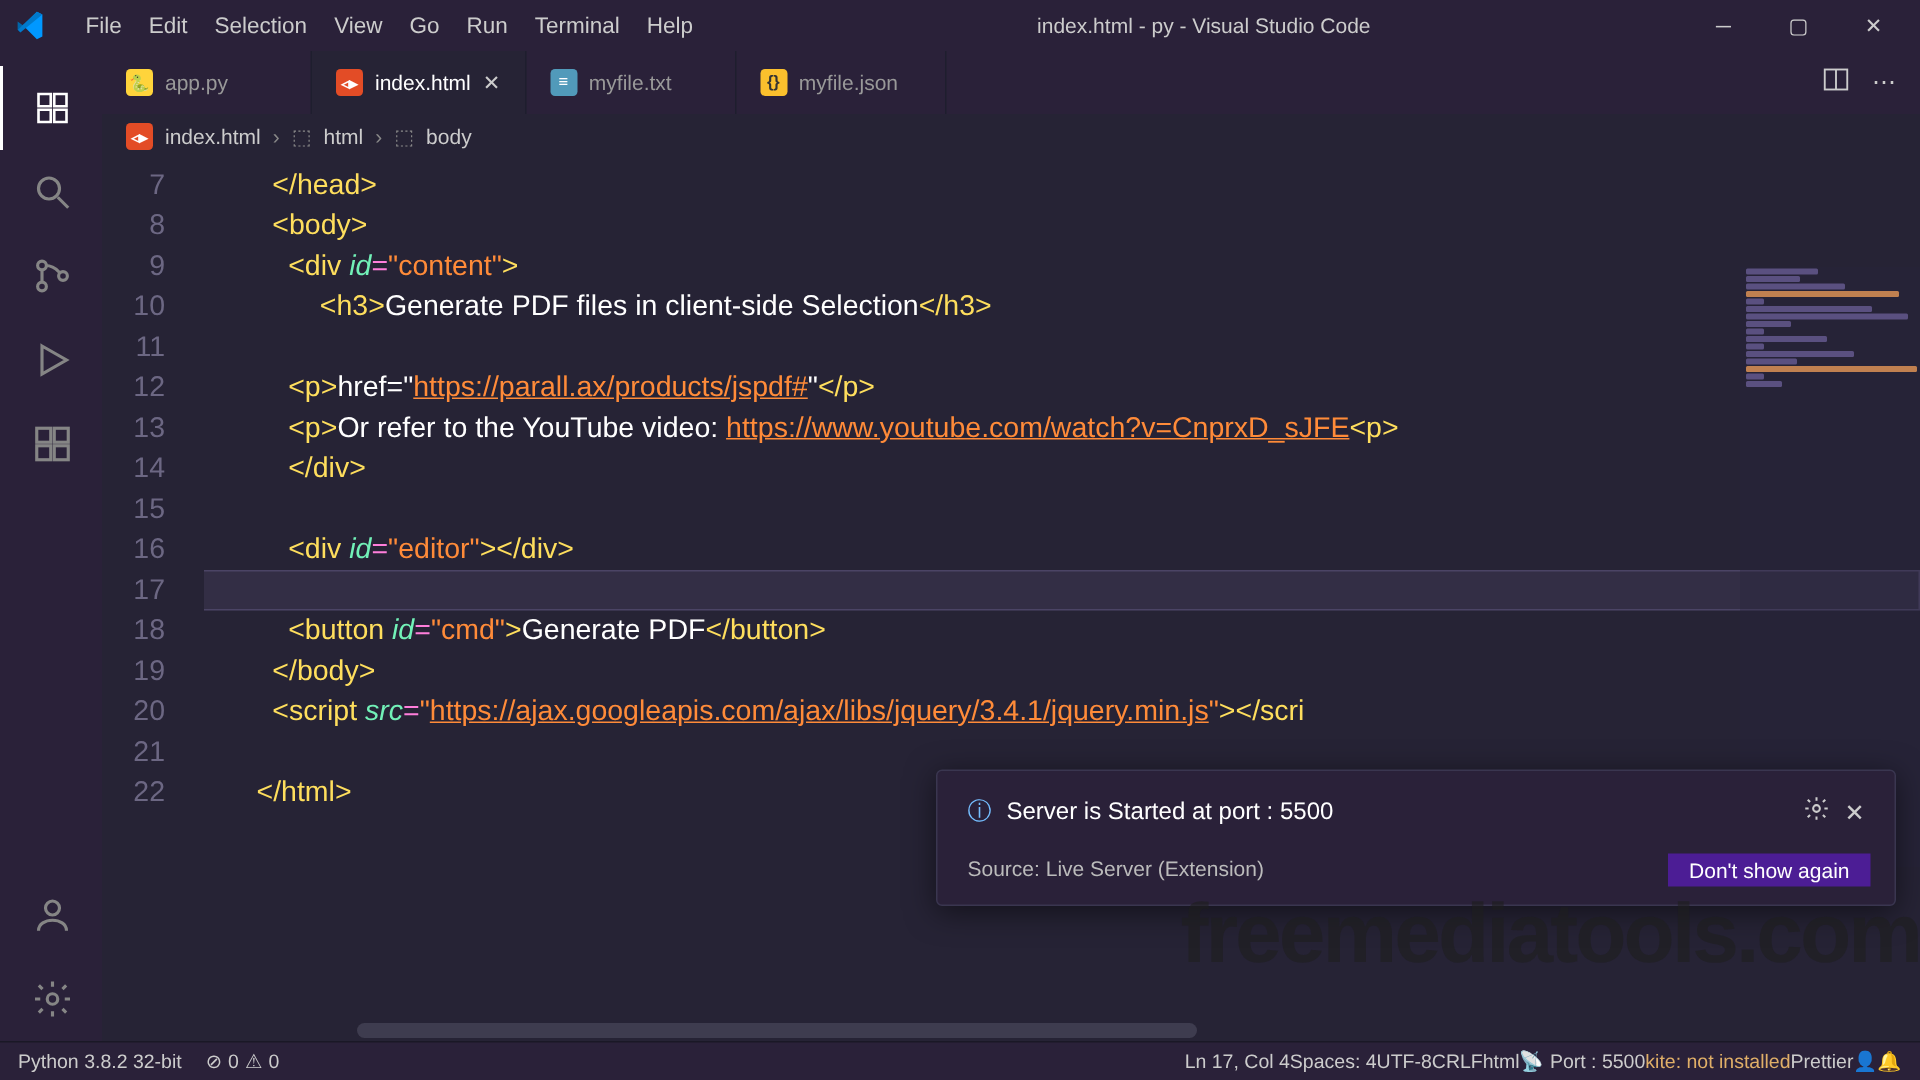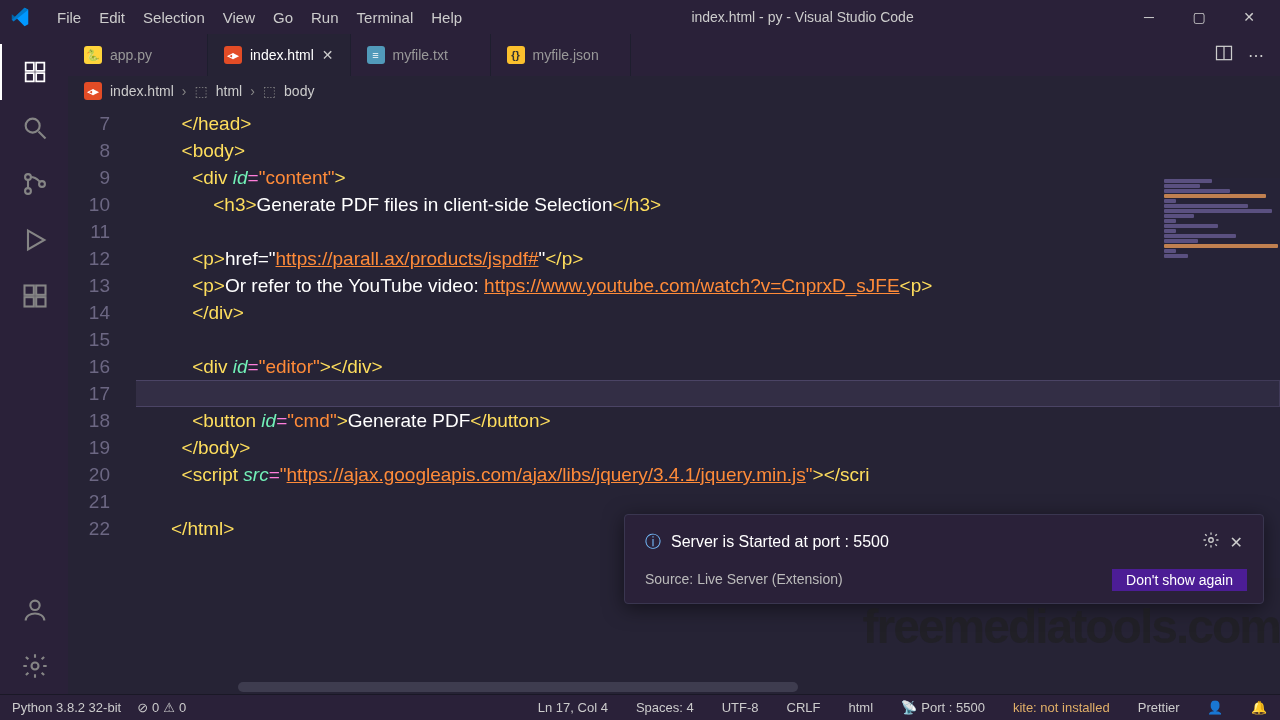--- a/index.html
+++ b/index.html
@@ -56,28 +56,28 @@
 
 .notification { position: absolute; right: 16px; bottom: 90px; width: 640px; background: #2a2139; border: 1px solid #3a3650; border-radius: 4px; padding: 16px 20px; box-shadow: 0 4px 20px rgba(0,0,0,0.5); }
 .notif-header { display: flex; align-items: center; gap: 10px; color: #fff; font-size: 16px; }
 .notif-header .spacer { flex: 1; }
 .notif-icon { color: #75beff; }
 .notif-source { color: #bbb; font-size: 14px; margin-top: 18px; }
 .notif-close { color: #ccc; cursor: pointer; }
 .notif-gear { color: #ccc; cursor: pointer; }
 .notif-btn { position: absolute; right: 16px; bottom: 12px; background: #4c1d95; color: #fff; padding: 3px 14px; font-size: 14px; border: none; cursor: pointer; }
 
-.watermark { position: absolute; right: 0; bottom: 40px; font-size: 48px; font-weight: 600; color: rgba(30,30,30,0.6); letter-spacing: -2px; pointer-events: none; z-index: 5; font-family: Arial, sans-serif; }
+.watermark { position: absolute; right: 0; bottom: 40px; font-size: 56px; font-weight: 600; color: rgba(30,30,30,0.6); letter-spacing: -2px; pointer-events: none; z-index: 5; font-family: Arial, sans-serif; }
 
 .hscroll { height: 14px; background: #262335; display: flex; align-items: center; padding: 0 100px 0 170px; }
 .hscroll-thumb { height: 10px; width: 560px; background: rgba(120,120,140,0.3); border-radius: 5px; }
 
 .statusbar { height: 26px; background: #2a2139; display: flex; align-items: center; padding: 0 12px; font-size: 13px; color: #ccc; gap: 16px; border-top: 1px solid #1a1826; }
 .sb-item { display: flex; align-items: center; gap: 4px; cursor: pointer; }
-.sb-right { margin-left: auto; display: flex; gap: 28px; align-items: center; }
+.sb-right { margin-left: auto; display: flex; gap: 0; align-items: center; }
 .sb-warn { color: #e0af68; }
 
 .icon-html { background: #e34c26; color: #fff; }
 .icon-py { background: #ffd43b; color: #306998; }
 .icon-txt { background: #519aba; color: #fff; }
 .icon-json { background: #fbc02d; color: #333; }
 </style>
 </head>
 <body>
 

